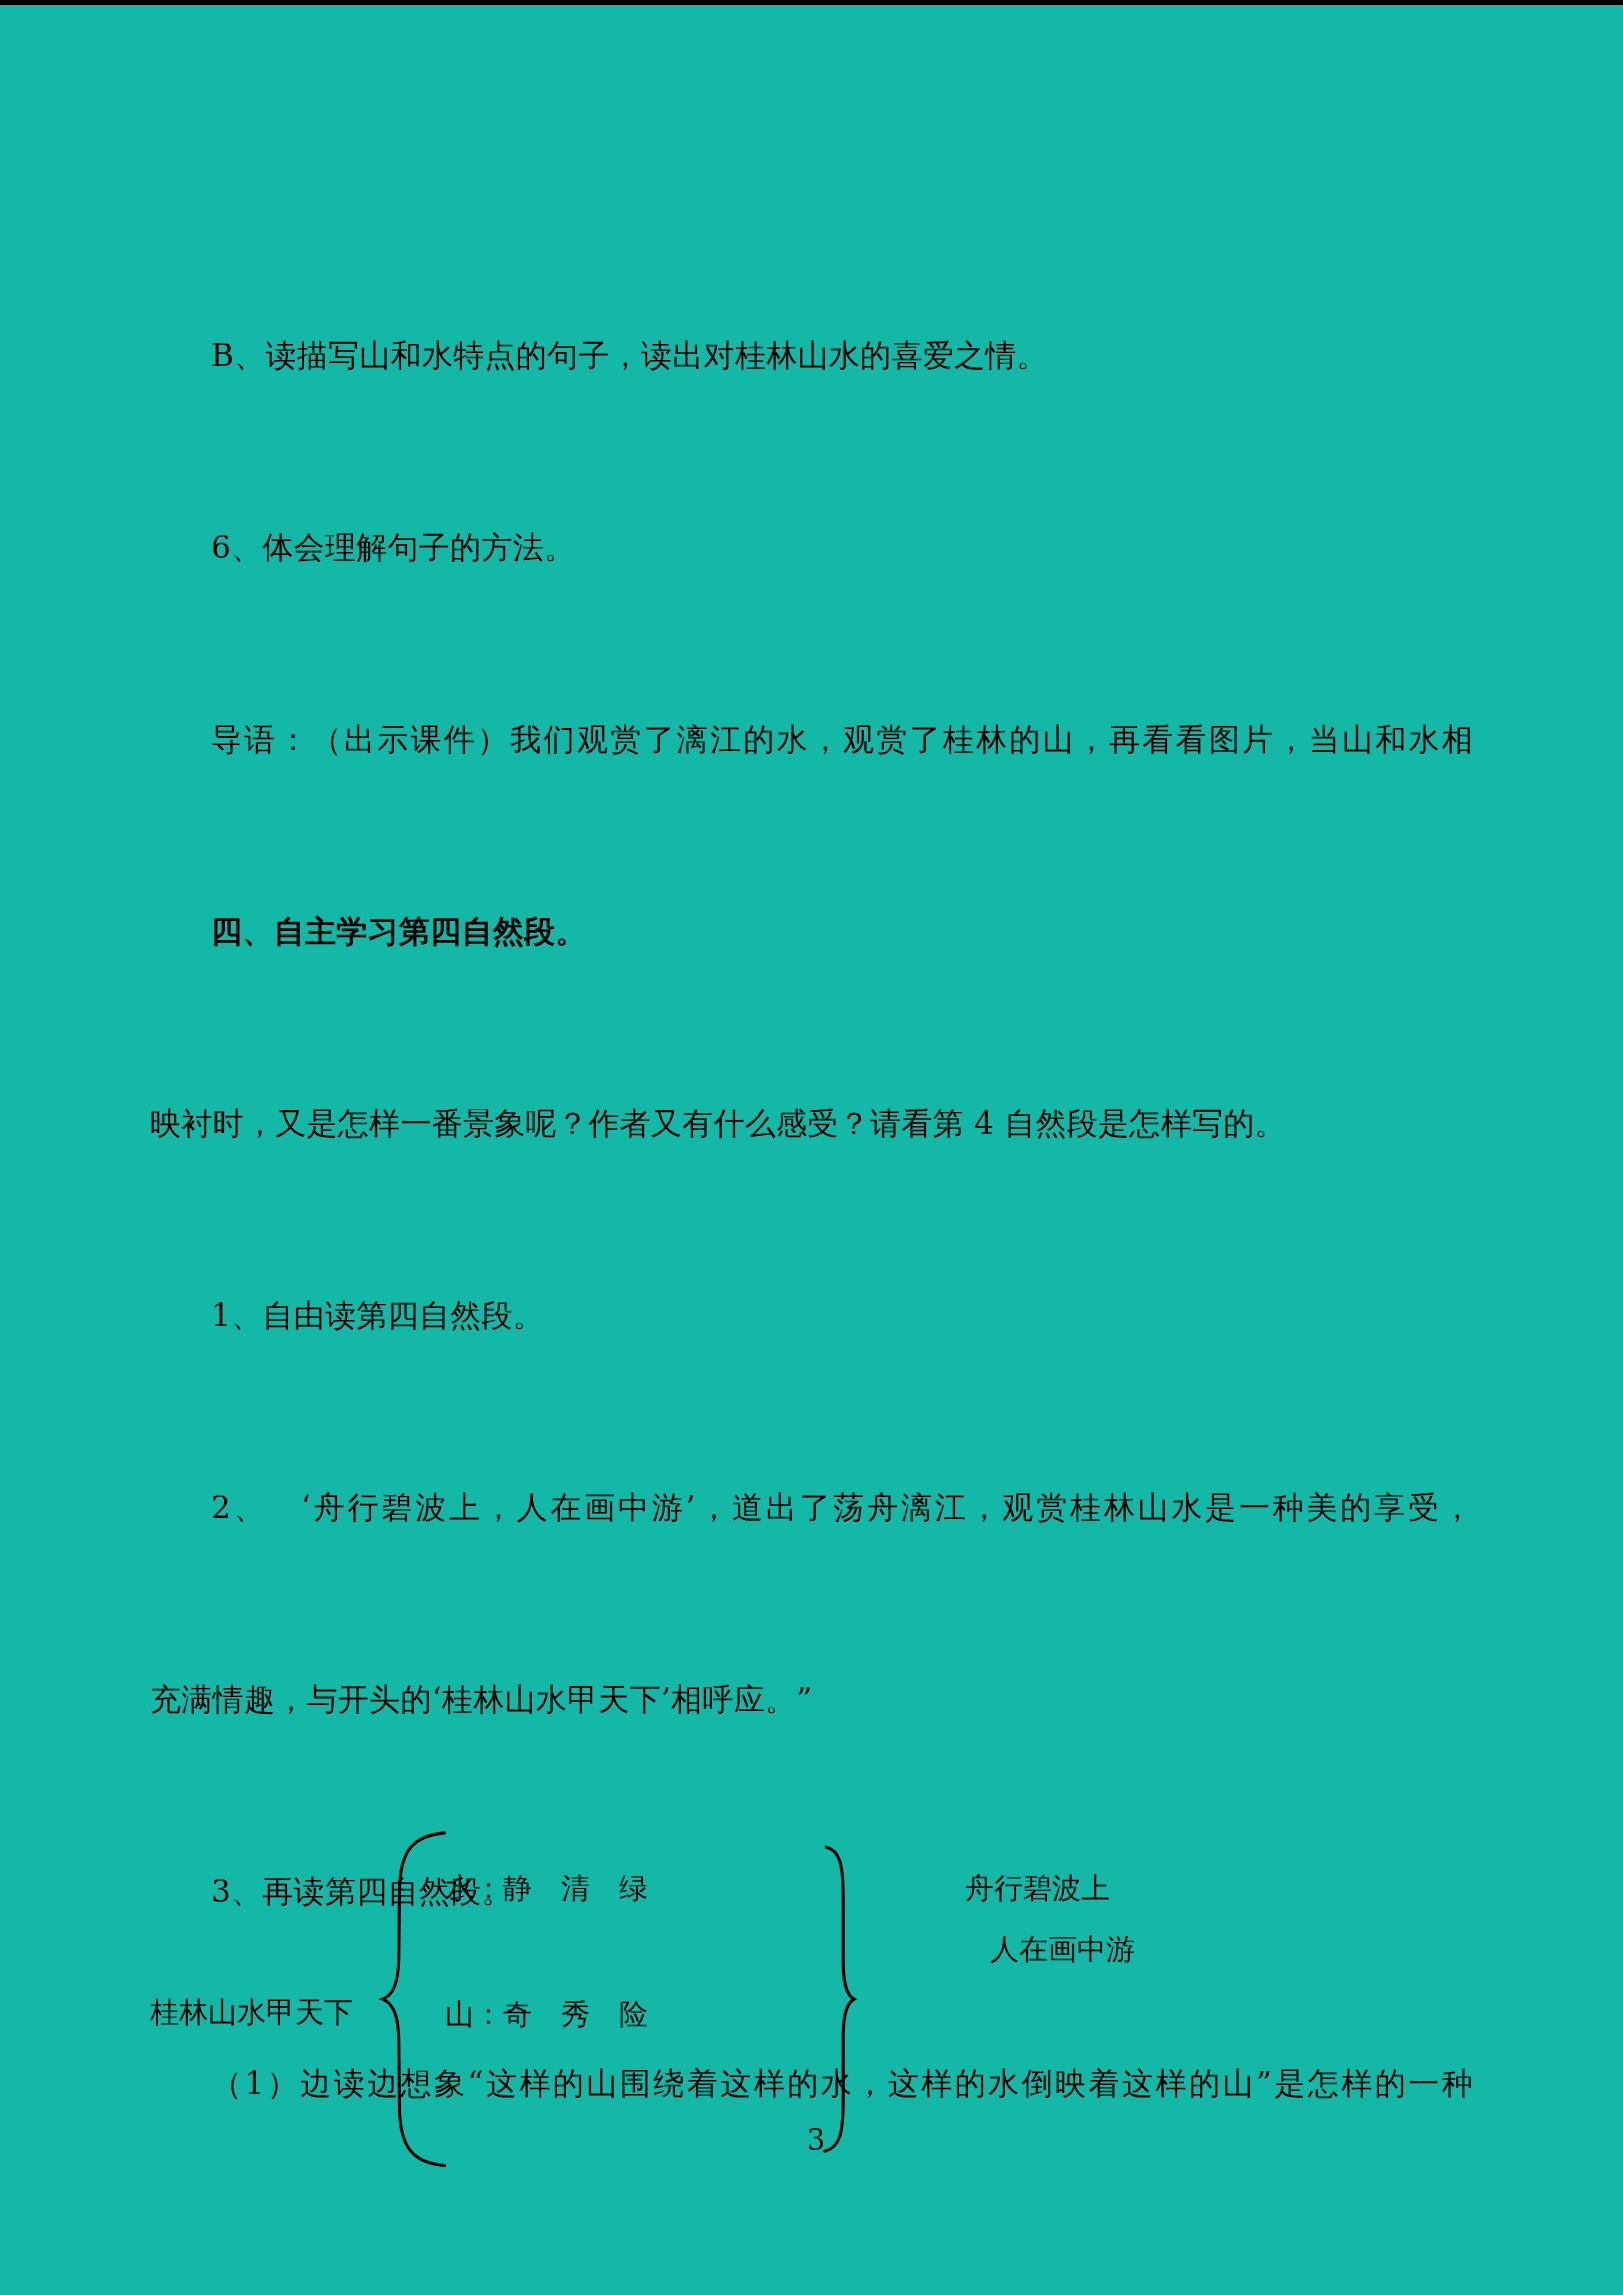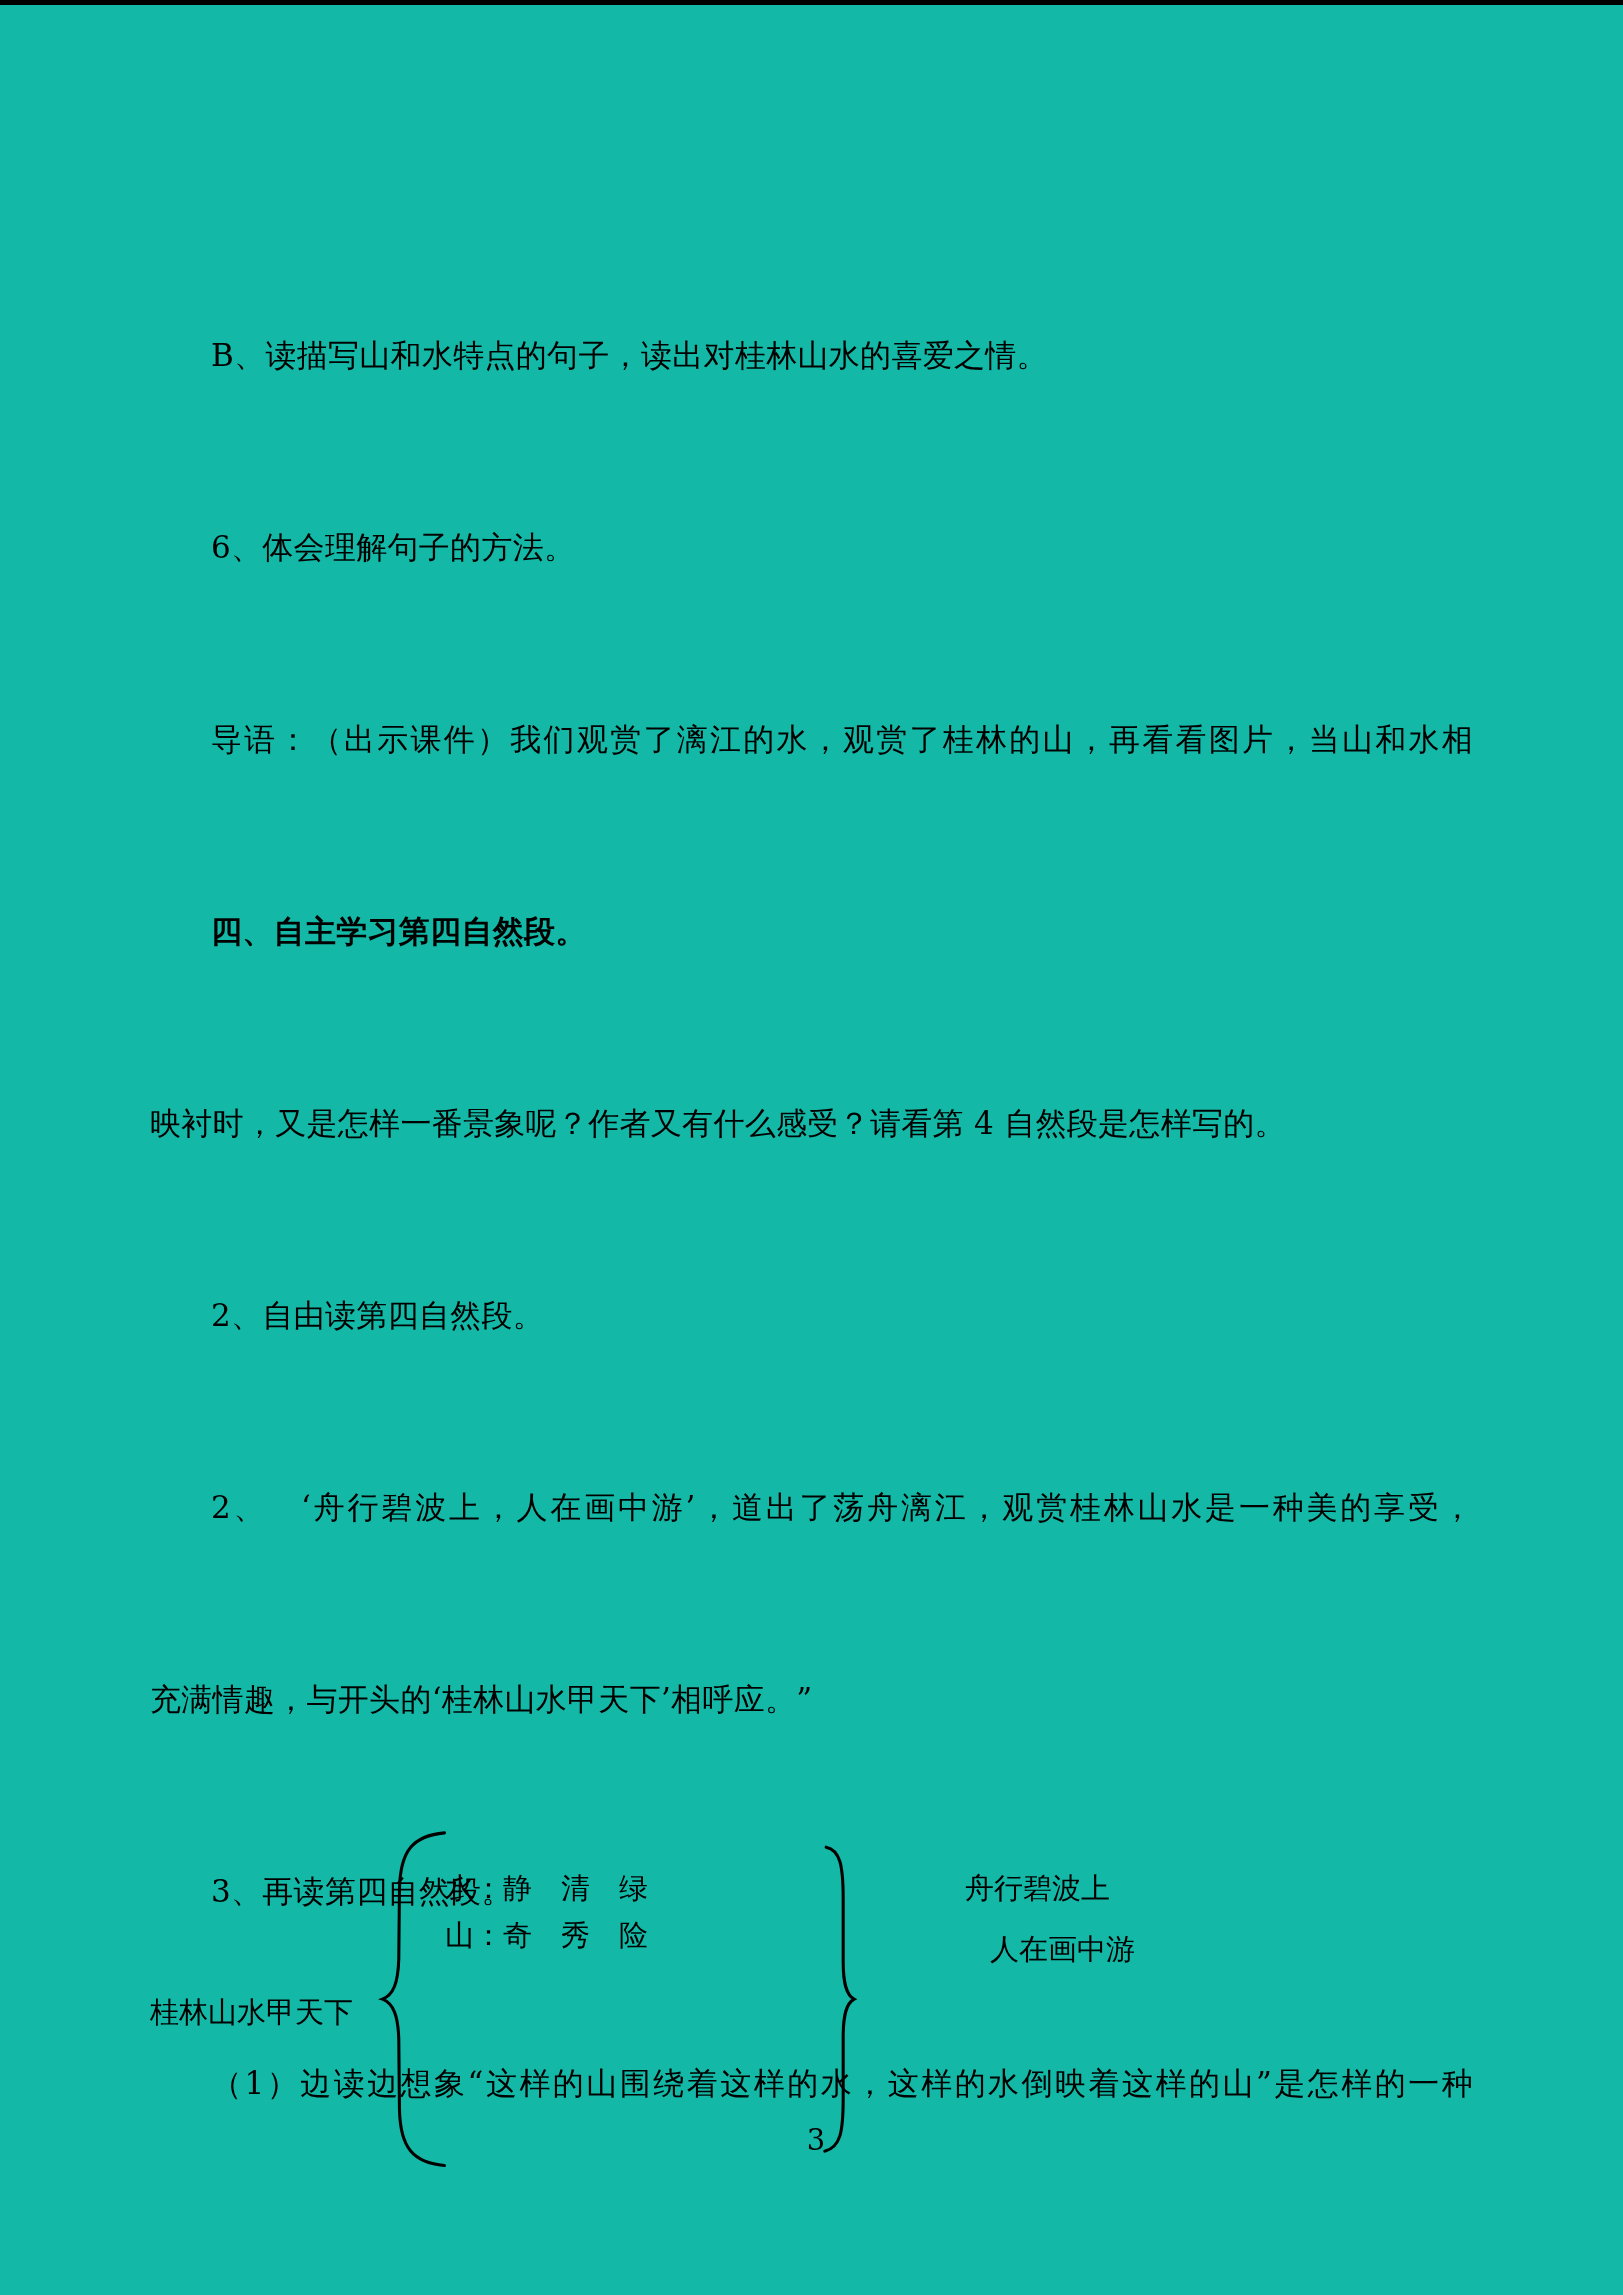--- a/index.html
+++ b/index.html
@@ -61,21 +61,21 @@
 
 <div class="page">
   <div class="top-border"></div>
 
   <div class="doc">
     <div class="line in">B、读描写山和水特点的句子，读出对桂林山水的喜爱之情。</div>
     <div class="line in">6、体会理解句子的方法。</div>
     <div class="line in j">导语：（出示课件）我们观赏了漓江的水，观赏了桂林的山，再看看图片，当山和水相</div>
     <div class="line in h">四、自主学习第四自然段。</div>
     <div class="line">映衬时，又是怎样一番景象呢？作者又有什么感受？请看第 4 自然段是怎样写的。</div>
-    <div class="line in">2、自由读第四自然段。</div>
+    <div class="line in">1、自由读第四自然段。</div>
     <div class="line in j">2、　‘舟行碧波上，人在画中游’，道出了荡舟漓江，观赏桂林山水是一种美的享受，</div>
     <div class="line">充满情趣，与开头的‘桂林山水甲天下’相呼应。”</div>
     <div class="line in">3、再读第四自然段。</div>
     <div class="line in j">（1）边读边想象“这样的山围绕着这样的水，这样的水倒映着这样的山”是怎样的一种</div>
     
     
     
     
     
     
@@ -85,21 +85,21 @@
     
     
     
     
     
     
   </div>
 
   <div class="bd-label" style="left:150px;  top:1997px;">桂林山水甲天下</div>
   <div class="bd-label" style="left:445px;  top:1873px;">水：静　清　绿</div>
-  <div class="bd-label" style="left:445px;  top:1920px;">山：奇　秀　险</div>
+  <div class="bd-label" style="left:445px;  top:1999px;">山：奇　秀　险</div>
   <div class="bd-label" style="left:965px; top:1873px;">舟行碧波上</div>
   <div class="bd-label" style="left:990px; top:1934px;">人在画中游</div>
 
   <svg class="braces-svg" width="1623" height="2295" viewBox="0 0 2381 3367">
     <path d="M 652 2689
              C 607 2693, 587 2714, 586 2772
              L 585 2874
              C 584 2909, 577 2927, 561 2933
              C 577 2939, 584 2957, 585 2992
              L 586 3094

